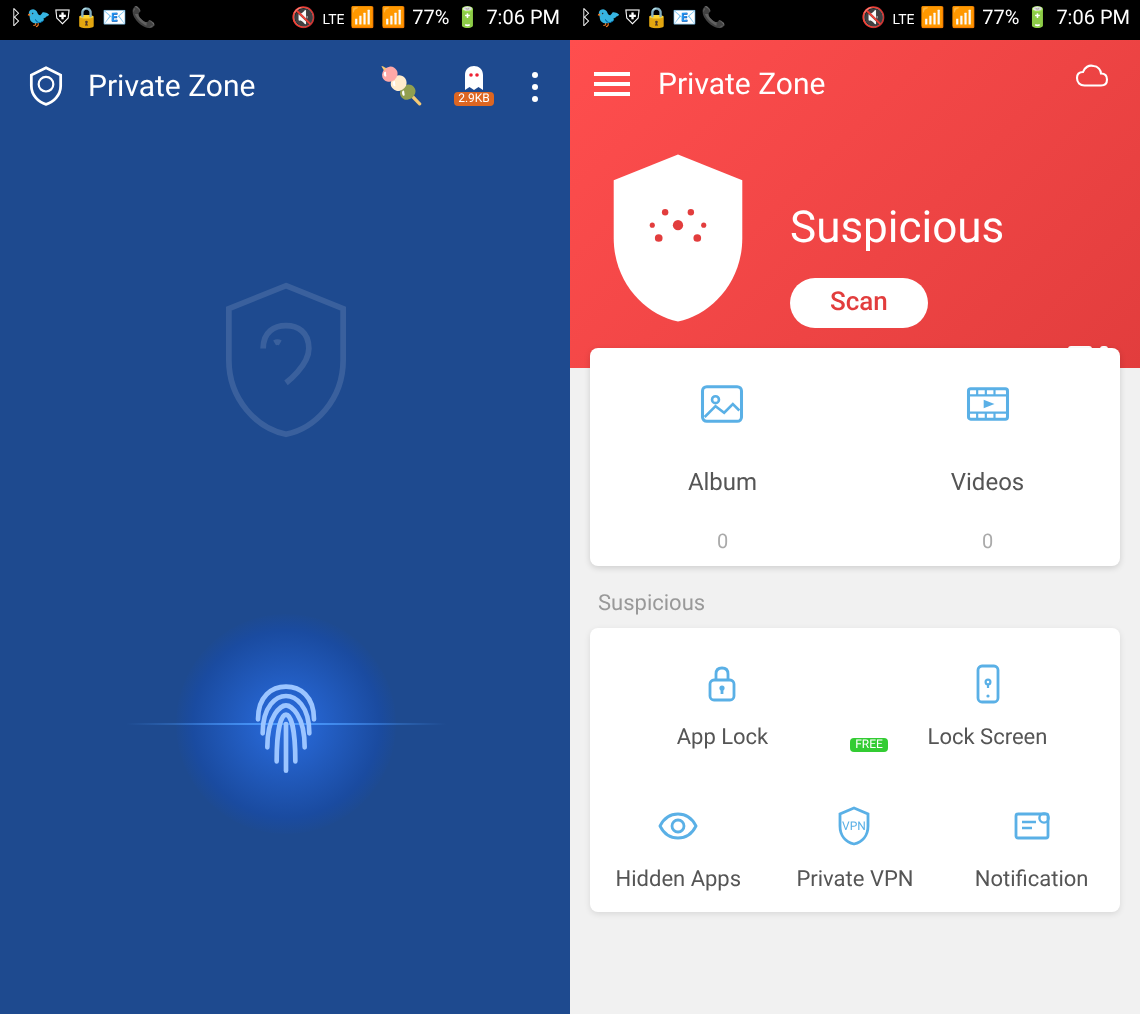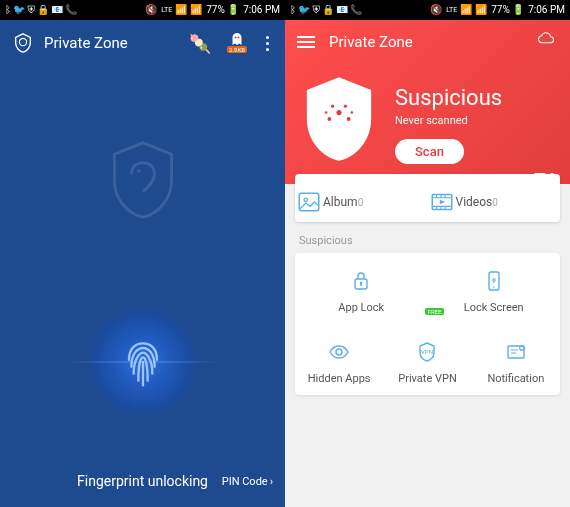--- a/index.html
+++ b/index.html
@@ -47,21 +47,21 @@
 .hero-heading { font-size:22px; font-weight:400; }
 .hero-sub { font-size:11px; opacity:.95; }
 .scan-btn { margin-top:8px; background:#fff; color:#e23d3d; border:none; border-radius:16px; padding:5px 20px; font-size:13px; font-weight:500; width:fit-content; }
 .carousel-dots { position:absolute; right:16px; bottom:8px; display:flex; gap:4px; }
 .carousel-dots span { height:3px; background:#fff; border-radius:2px; }
 .carousel-dots span:first-child { width:12px; }
 .carousel-dots span:last-child { width:4px; }
 
 .card { background:#fff; margin:0 10px; border-radius:4px; box-shadow:0 1px 3px rgba(0,0,0,.15); position:relative; top:-10px; }
 .card-row { display:flex; }
-.mainitem { flex:1; display:flex; flex-direction:row; align-items:center; padding:14px 0 6px; gap:0; }
+.mainitem { flex:1; display:flex; flex-direction:column; align-items:center; padding:14px 0 6px; gap:18px; }
 .mainitem-label { font-size:12px; color:#555; }
 .mainitem-sub { font-size:10px; color:#aaa; }
 .mini { font-size:11px; color:#bbb; }
 
 .section-label { font-size:11px; color:#999; padding:2px 14px 6px; }
 .util-card { background:#fff; margin:0 10px; border-radius:4px; box-shadow:0 1px 3px rgba(0,0,0,.1); }
 .util-row { display:flex; }
 .util-item { flex:1; display:flex; flex-direction:column; align-items:center; padding:14px 0 10px; gap:6px; }
 .util-label { font-size:11px; color:#555; }
 .ic { width:28px; height:28px; display:flex; align-items:center; justify-content:center; }
@@ -134,27 +134,20 @@
             <path d="M6 11 C6 6 9 4 12 4 C15 4 18 6 18 11"></path>
             <path d="M7 14 C7 8 10 6 12 6 C14 6 17 8 17 14"></path>
             <path d="M8 17 C8 10 11 8 12 8 C13 8 16 10 16 17"></path>
             <path d="M10 20 C10 13 11 10 12 10 C13 10 14 13 14 20"></path>
             <path d="M12 22 L12 12"></path>
           </g>
         </svg>
     </div>
   </div>
 
-  <div class="bottom-row">
-    <span class="fp-text">Fingerprint unlocking</span>
-    <span class="pin-link">
-      <span>PIN Code</span>
-      <span>›</span>
-    </span>
-  </div>
 </div>
 
 <div class="screen screen-right">
   <div class="status-bar">
     <div class="status-left">
       <span class="si">ᛒ</span>
       <span class="si">🐦</span>
       <span class="si">⛨</span>
       <span class="si">🔒</span>
       <span class="si">📧</span>
@@ -195,21 +188,20 @@
               <circle cx="15" cy="14" r="0.6"></circle>
               <circle cx="10" cy="10" r="0.5"></circle>
               <circle cx="14" cy="10" r="0.5"></circle>
               <circle cx="8" cy="12" r="0.4"></circle>
               <circle cx="16" cy="12" r="0.4"></circle>
             </g>
           </svg>
       </div>
       <div class="hero-text">
         <div class="hero-heading">Suspicious</div>
-        <div class="hero-sub">Never scanned</div>
         <button class="scan-btn">Scan</button>
       </div>
     </div>
     <div class="carousel-dots">
         <span></span>
         <span></span>
       </div>
   </div>
 
   <div class="card">

